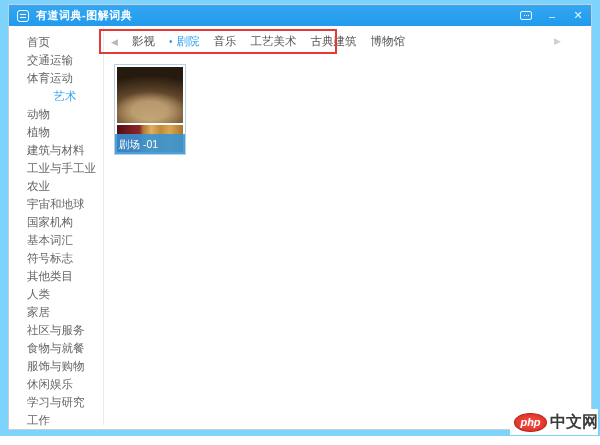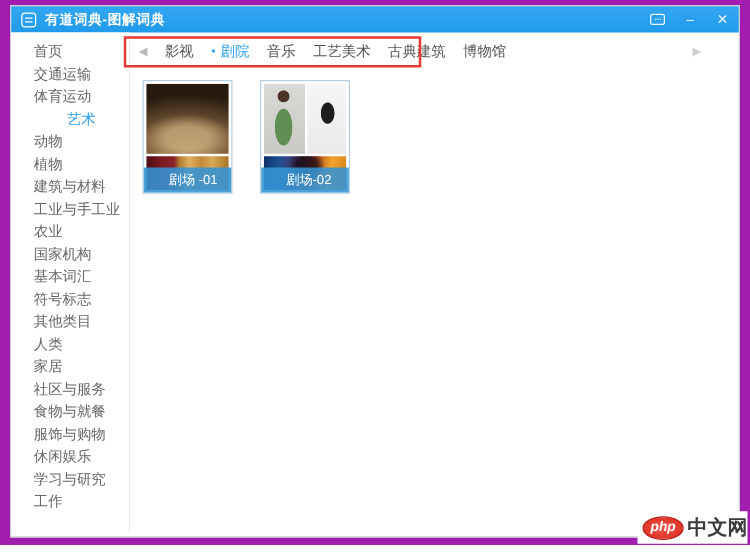--- a/index.html
+++ b/index.html
@@ -1,18 +1,18 @@
 <!DOCTYPE html>
 <html><head>
 <meta charset="utf-8">
 <style>
   * { margin:0; padding:0; box-sizing:border-box; }
   html,body { width:600px; height:445px; background:#ffffff; overflow:hidden;
               font-family:"Liberation Sans","DejaVu Sans",sans-serif; }
-  .stage { position:relative; width:600px; height:436px; background:#a21caf; }
+  .stage { position:relative; width:600px; height:436px; background:#7dd3fc; }
 
   
   .window { position:absolute; left:8px; top:4px; width:584px; height:426px;
             background:#fff; border:1px solid #c9ced4; }
 
   
   .titlebar { position:absolute; left:0; top:0; right:0; height:21px;
               background:linear-gradient(#33a7f2,#219aec);
               display:flex; align-items:center; padding:0 6px; }
   .logo { width:12px; height:12px; border:1px solid #fff; border-radius:3px;
@@ -77,21 +77,21 @@
         radial-gradient(ellipse 30% 26% at 52% 42%, #1d1d1f 0 55%, transparent 62%),
         linear-gradient(#f6f6f6,#e9e9ea);
   }
   .c2 .imgC { top:58px; height:27px;
       background:
         radial-gradient(ellipse 30% 70% at 52% 30%, rgba(20,10,20,.8) 0 40%, transparent 75%),
         linear-gradient(100deg,#0d2f63 0%,#1c4f92 18%,#47356a 38%,#b5471c 58%,#f2a42c 78%,#d97a1a 100%);
   }
   .card-label { position:absolute; left:0; right:0; bottom:0; height:20px;
                 background:rgba(52,148,214,.88); color:#fff; font-size:10.5px;
-                line-height:20px; padding-left:20px; white-space:nowrap; }
+                line-height:20px; padding-left:4px; white-space:nowrap; }
 
   
   .watermark { position:absolute; right:2px; bottom:1px; height:26px; display:flex;
                align-items:center; gap:3px; background:#fff; padding-left:4px; }
   .wm-badge { width:33px; height:19px; background:radial-gradient(#f25248,#d92b20);
               border-radius:50%; color:#fff; font-size:11px; font-weight:bold;
               font-style:italic; display:flex; align-items:center; justify-content:center;
               border:1px solid #b71c12; }
   .wm-text { font-size:16px; font-weight:bold; color:#3a3a3a;
              text-shadow:1px 1px 0 #fff,-1px -1px 0 #fff,1px -1px 0 #fff,-1px 1px 0 #fff; }
@@ -122,20 +122,21 @@
     <div class="sidebar">
       <div class="side-item">首页</div>
       <div class="side-item">交通运输</div>
       <div class="side-item">体育运动</div>
       <div class="side-item active">艺术</div>
       <div class="side-item">动物</div>
       <div class="side-item">植物</div>
       <div class="side-item">建筑与材料</div>
       <div class="side-item">工业与手工业</div>
       <div class="side-item">农业</div>
+      <div class="side-item">宇宙和地球</div>
       <div class="side-item">国家机构</div>
       <div class="side-item">基本词汇</div>
       <div class="side-item">符号标志</div>
       <div class="side-item">其他类目</div>
       <div class="side-item">人类</div>
       <div class="side-item">家居</div>
       <div class="side-item">社区与服务</div>
       <div class="side-item">食物与就餐</div>
       <div class="side-item">服饰与购物</div>
       <div class="side-item">休闲娱乐</div>
@@ -172,28 +173,20 @@
     <div class="annotation"></div>
 
     <div class="card c1">
       <div class="collage">
         <div class="img imgA"></div>
         <div class="img imgB"></div>
       </div>
       <div class="card-label">剧场 -01</div>
     </div>
 
-    <div class="card c2">
-      <div class="collage">
-        <div class="img imgA"></div>
-        <div class="img imgB"></div>
-        <div class="img imgC"></div>
-      </div>
-      <div class="card-label">剧场-02</div>
-    </div>
 
   </div>
 
   <div class="watermark">
     <span class="wm-badge">php</span>
     <span class="wm-text">中文网</span>
   </div>
 
 </div>
 

